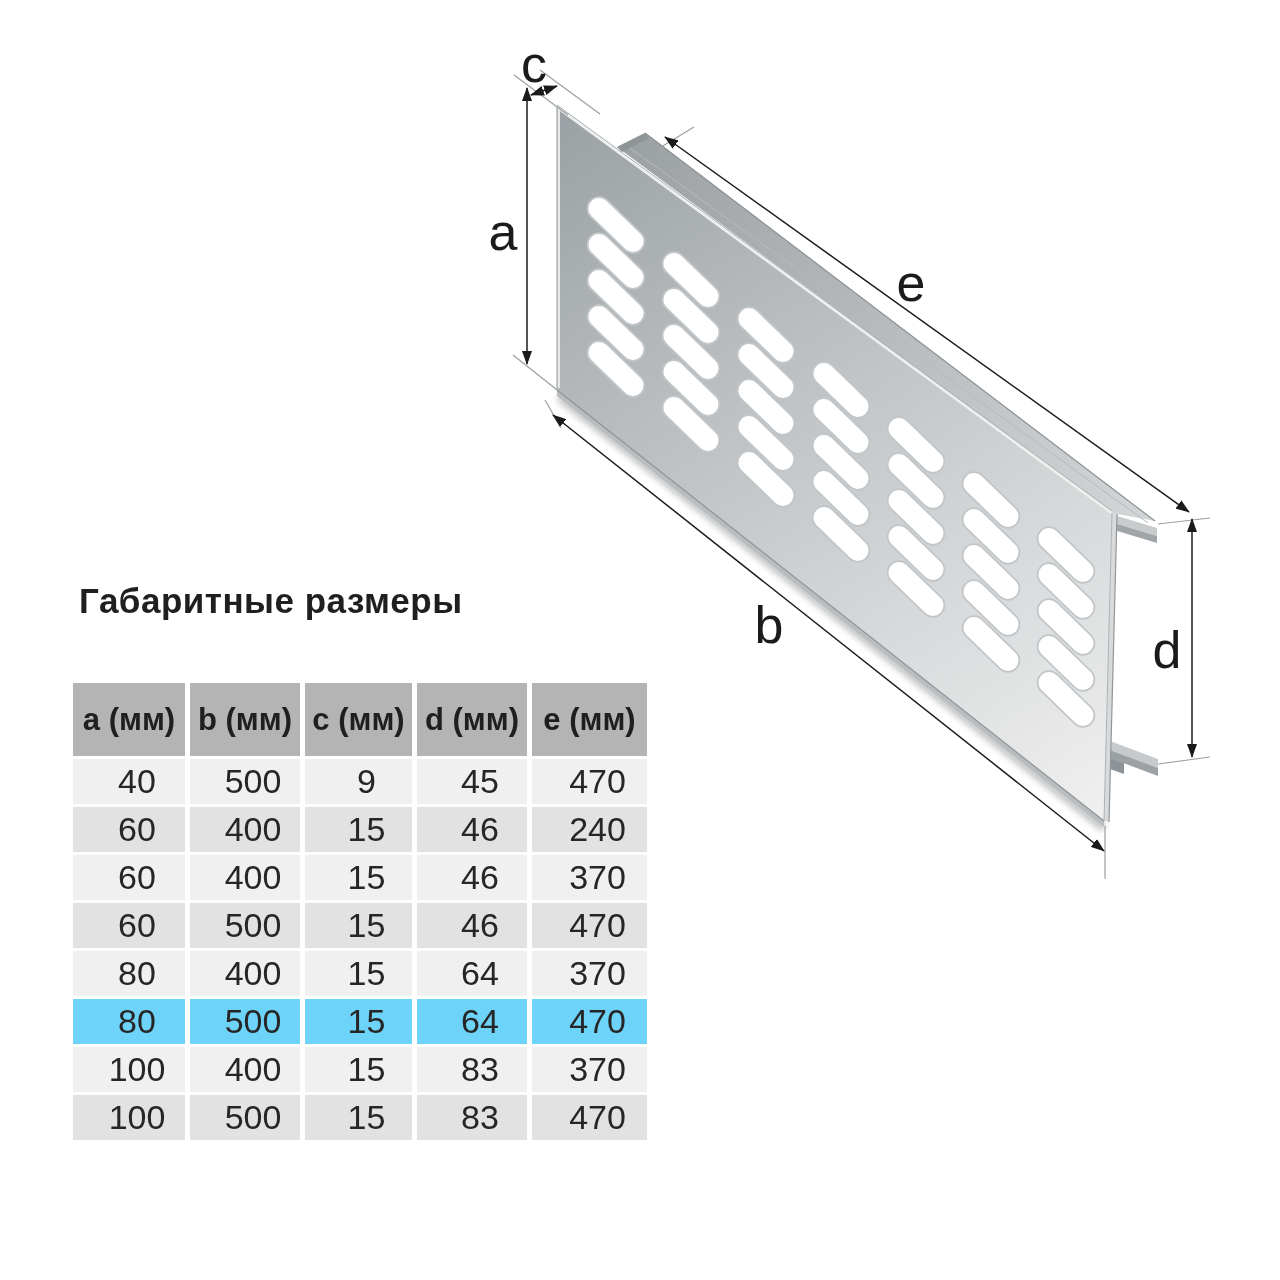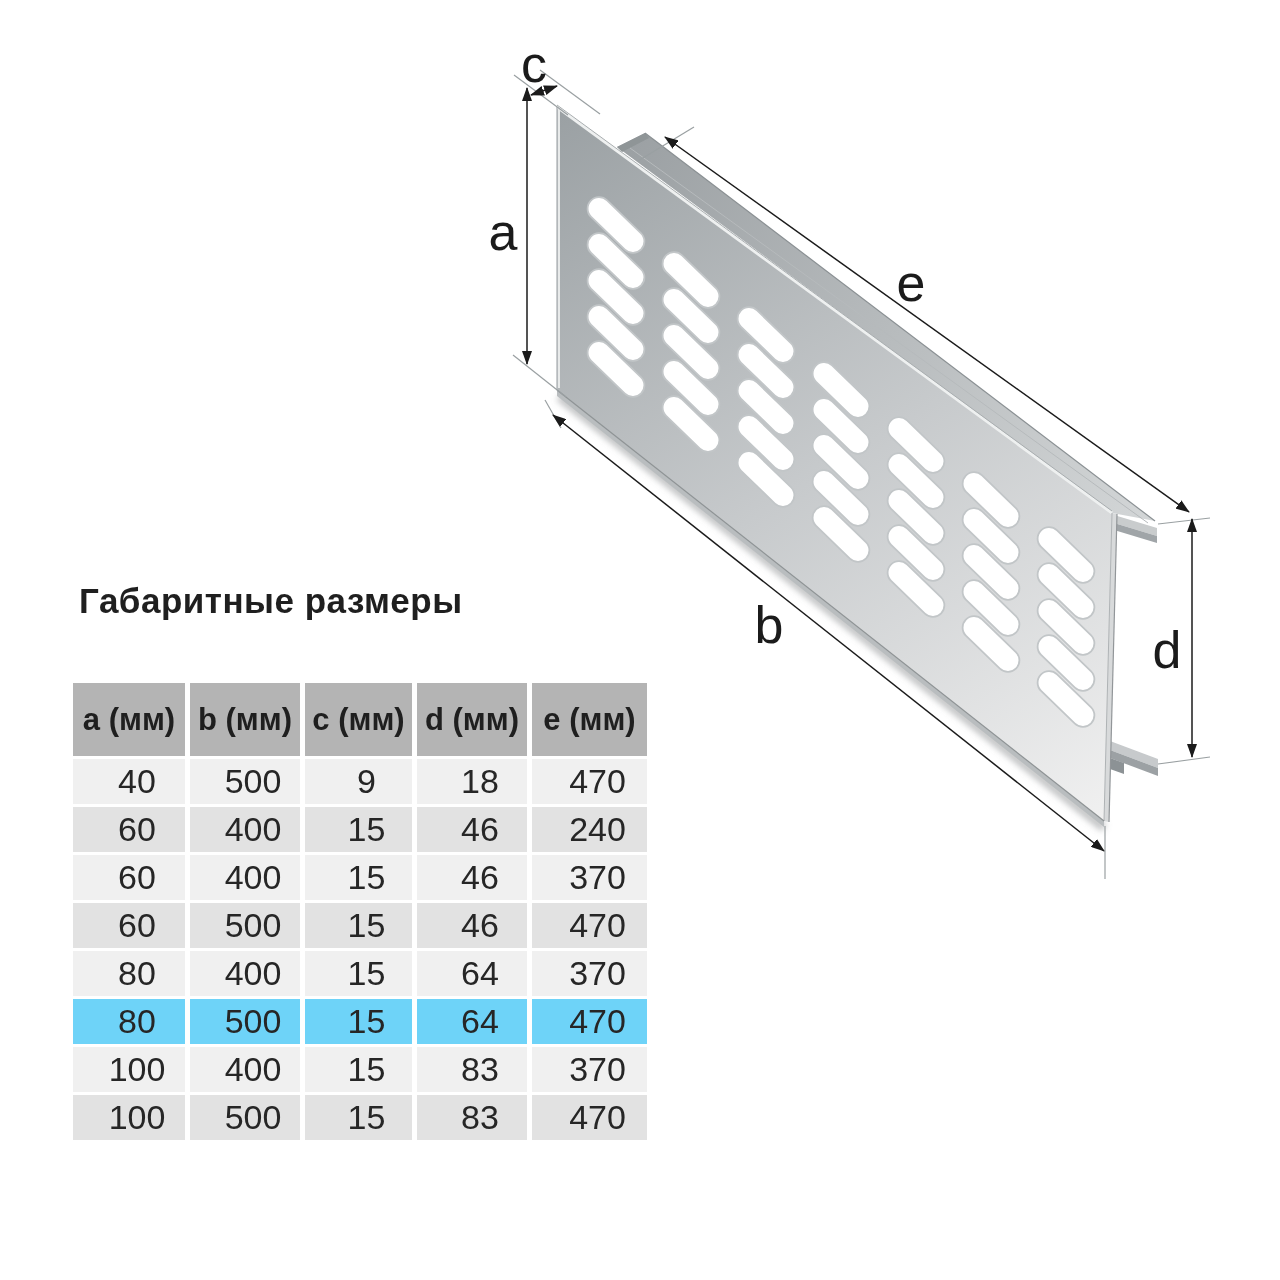--- a/index.html
+++ b/index.html
@@ -209,21 +209,21 @@
           <th>c (мм)</th>
           <th>d (мм)</th>
           <th>e (мм)</th>
         </tr>
       </thead>
     <tbody id="spec-body">
         <tr class="row-light">
           <td>40</td>
           <td>500</td>
           <td>9</td>
-          <td>18</td>
+          <td>45</td>
           <td>470</td>
         </tr>
         <tr class="row-dark">
           <td>60</td>
           <td>400</td>
           <td>15</td>
           <td>46</td>
           <td>240</td>
         </tr>
         <tr class="row-light">

